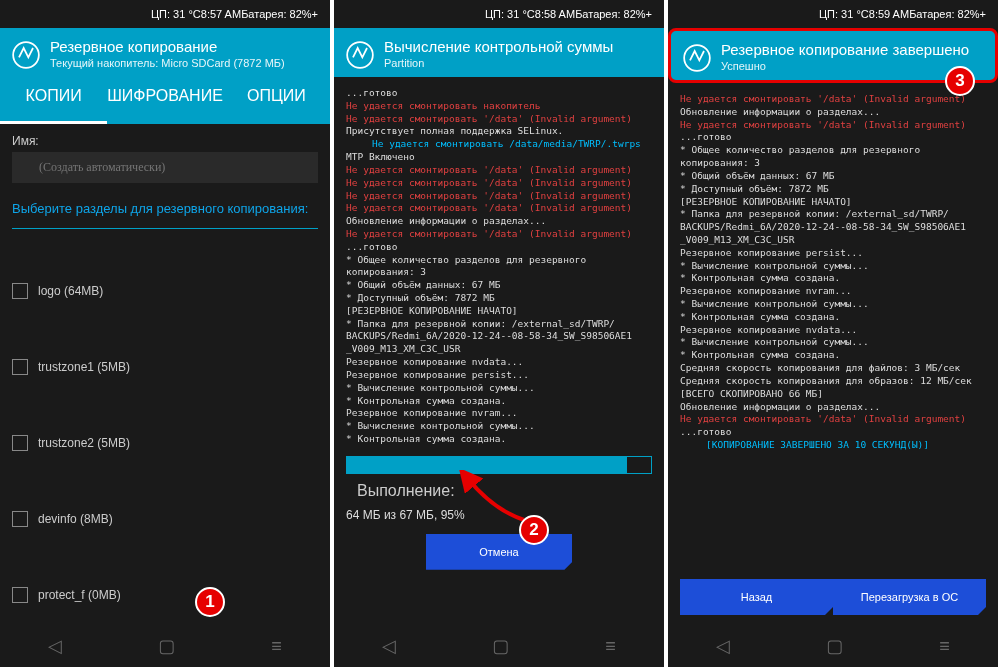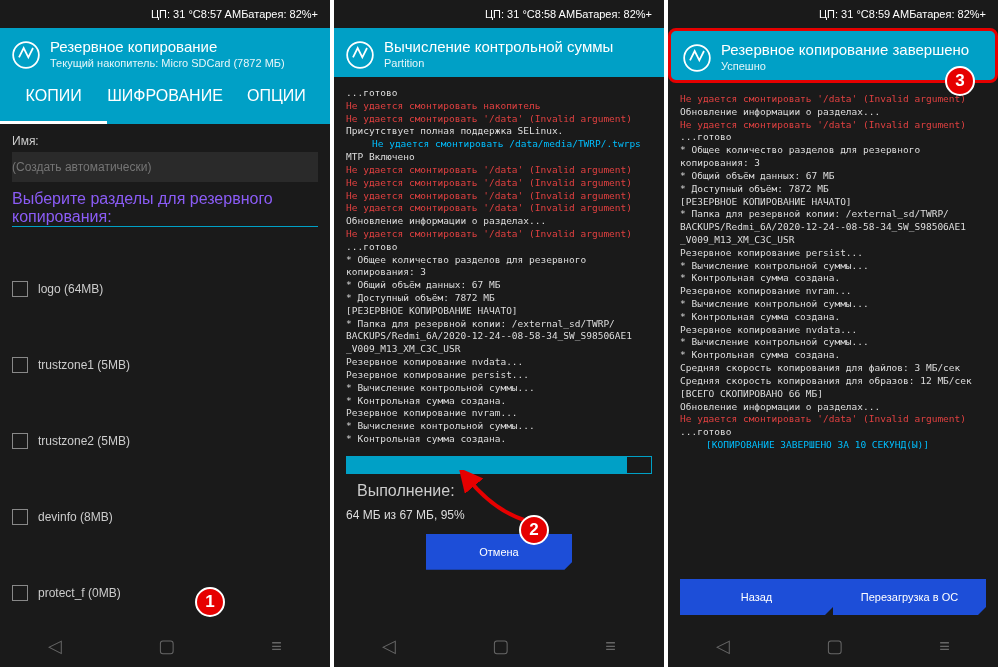--- a/index.html
+++ b/index.html
@@ -65,30 +65,31 @@
     padding: 10px 12px;
     color: #ccc;
     font-size: 12px;
     overflow: hidden;
   }
   .label { color: #ccc; font-size: 12px; margin-bottom: 4px; }
   .input-box {
     background: #2a2a2a;
     border: none;
     color: #fff;
-    padding: 8px 0;
+    padding: 8px 27px;
     font-size: 12px;
     width: 100%;
-    margin-bottom: 8px;
+    margin-bottom: 18px;
+    font-family: Liberation Serif, serif;
   }
   .section-title {
-    color: #8b5cf6;
-    font-size: 16px;
+    color: #0ea5e9;
+    font-size: 13px;
     border-bottom: 1px solid #00a0c6;
-    padding-bottom: 0;
+    padding-bottom: 12px;
     margin-bottom: 6px;
   }
   .check-row {
     display: flex;
     align-items: center;
     gap: 10px;
     padding: 6px 0;
     margin-top: 48px;
   }
   .checkbox {

